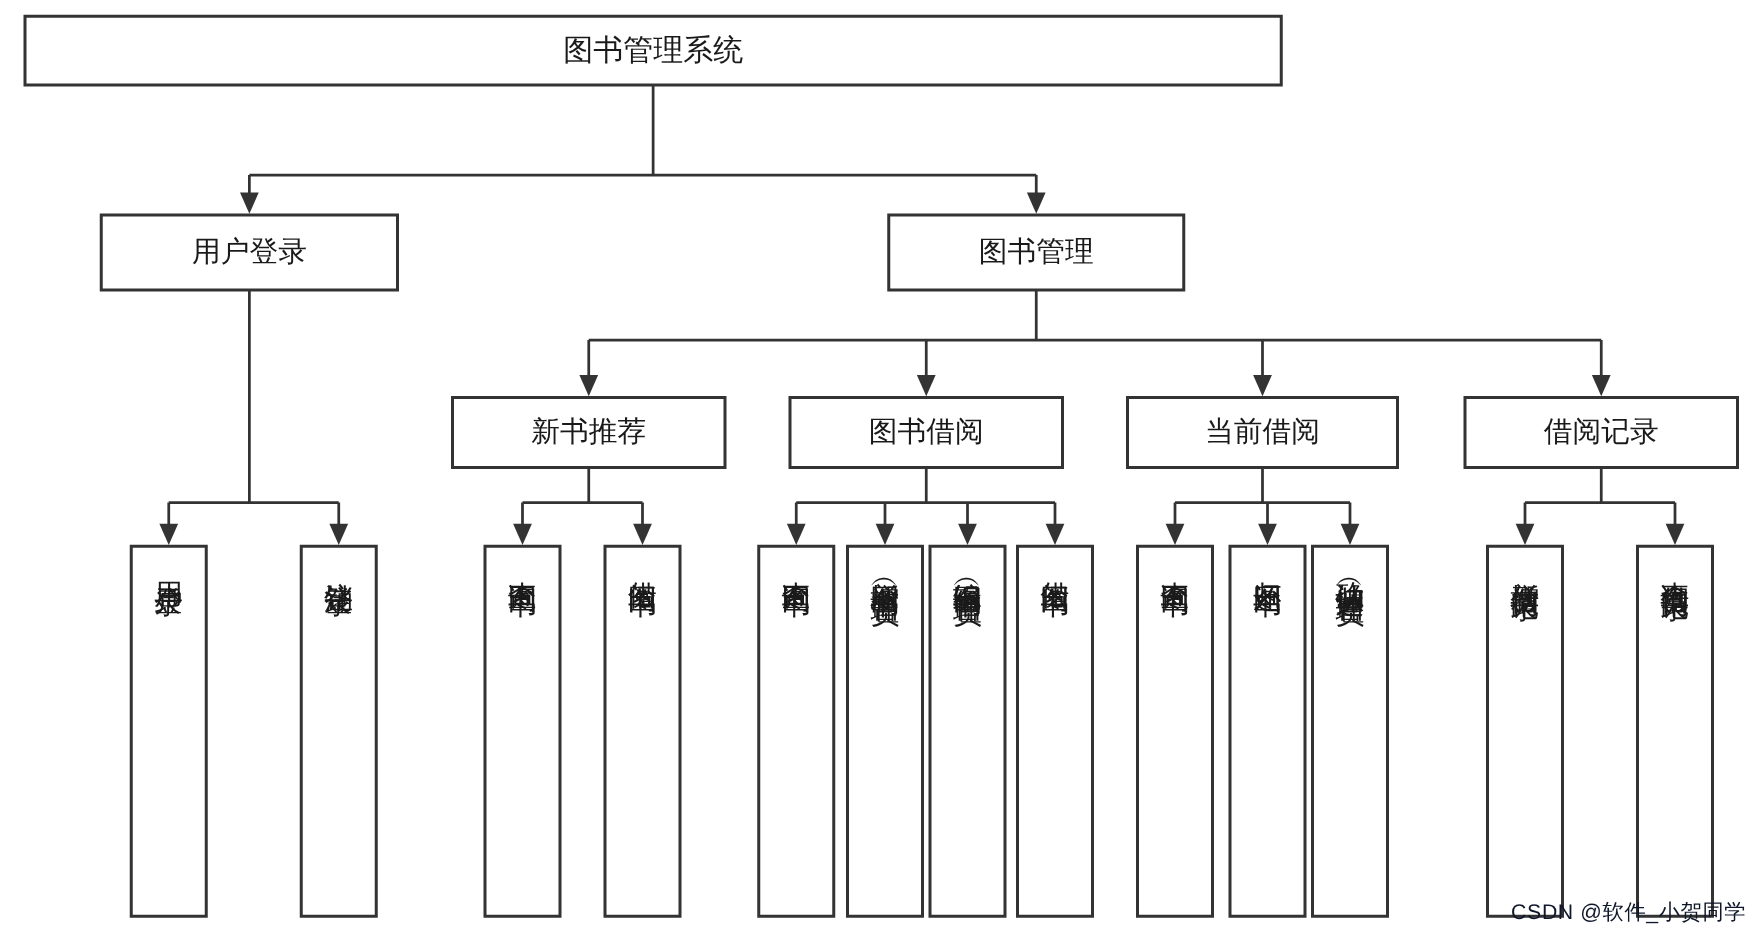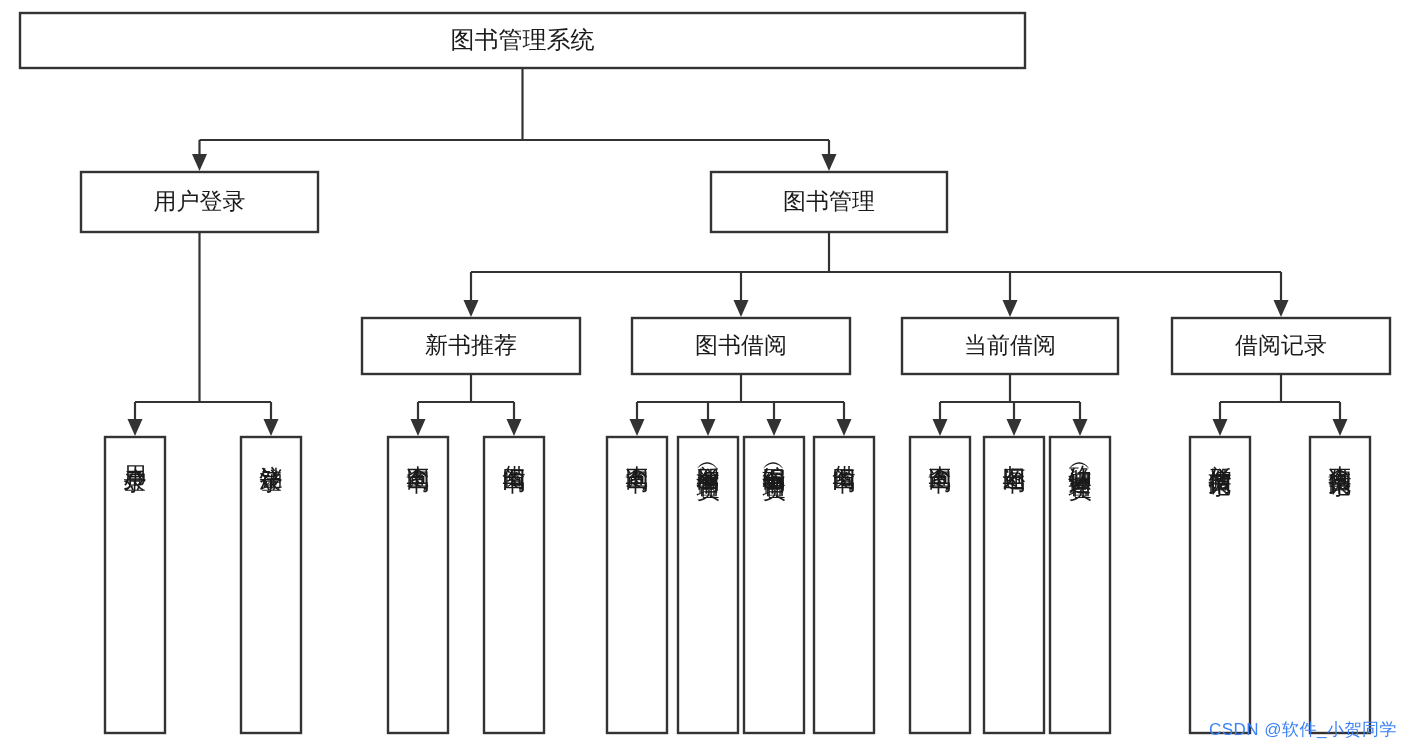--- a/index.html
+++ b/index.html
@@ -68,21 +68,21 @@
     justify-content: flex-start;
     white-space: nowrap;
     pointer-events: none;
   }
   .watermark {
     position: absolute;
     right: 8px;
     bottom: 6px;
     font-family: "Liberation Sans", "DejaVu Sans", sans-serif;
     font-size: 17px;
-    color: #3b82f6;
+    color: #0f172a;
     letter-spacing: 0.5px;
     white-space: nowrap;
   }
 </style>
 </head>
 <body>
 
 <div id="diagram-root">
 
   <svg id="diagram-svg" viewBox="0 0 1405 747">

